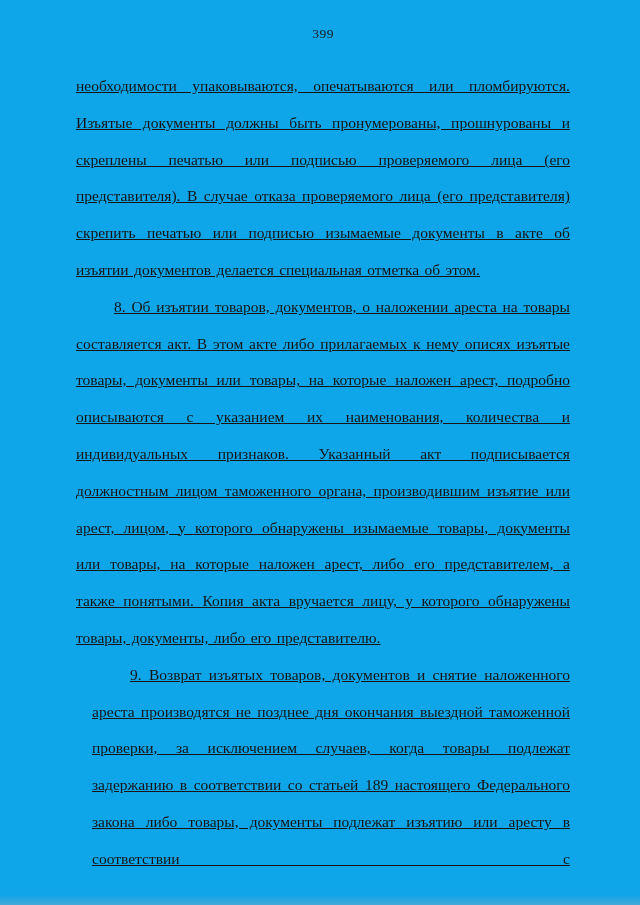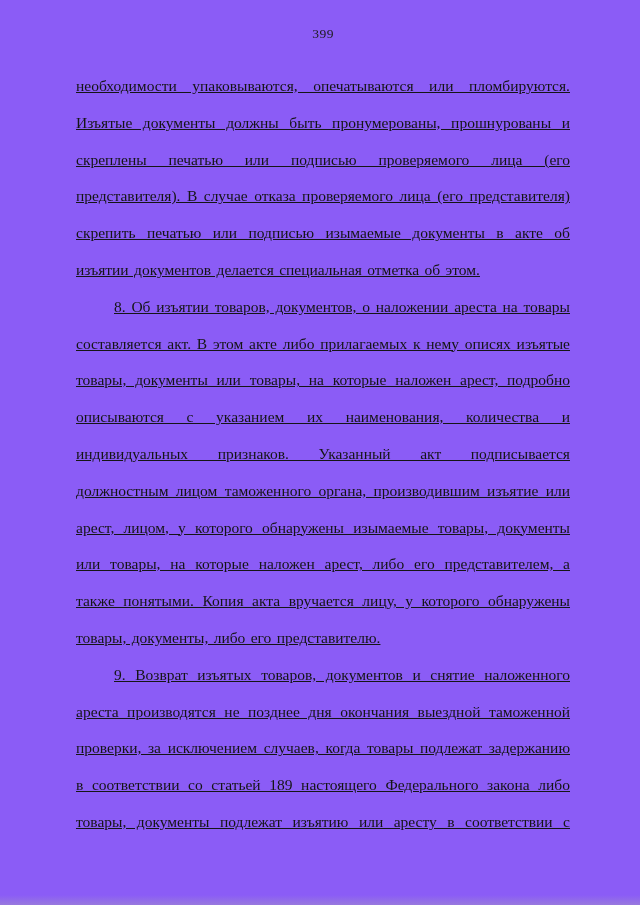--- a/index.html
+++ b/index.html
@@ -13,21 +13,21 @@
     font-family: "Liberation Serif", "DejaVu Serif", serif;
     color: #151515;
     overflow: hidden;
     position: relative;
   }
   .page {
     box-sizing: border-box;
     width: 640px;
     height: 905px;
     padding: 26px 70px 4px 76px;
-    background: #8b5cf6;
+    background: #0ea5e9;
   }
   .page-number {
     text-align: center;
     font-size: 13.5px;
     letter-spacing: 0.5px;
     color: #1b1b1b;
     margin: 0 0 0 0;
   }
   .content {
     margin-top: 26px;
@@ -40,20 +40,21 @@
     margin: 0;
     padding: 0;
     text-decoration: underline;
   }
   .para.indent {
     text-indent: 38px;
   }
   
   .para.continues {
     text-align-last: justify;
+    margin-left: 16px;
   }
   
   .scan-edge {
     position: absolute;
     left: 0;
     bottom: 0;
     width: 640px;
     height: 10px;
     background: linear-gradient(to bottom, rgba(255,255,255,0), rgba(175,175,175,0.35));
   }

